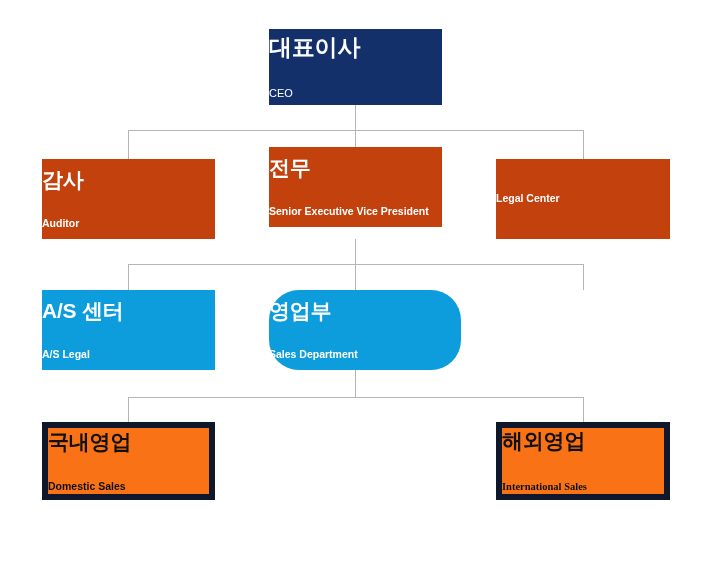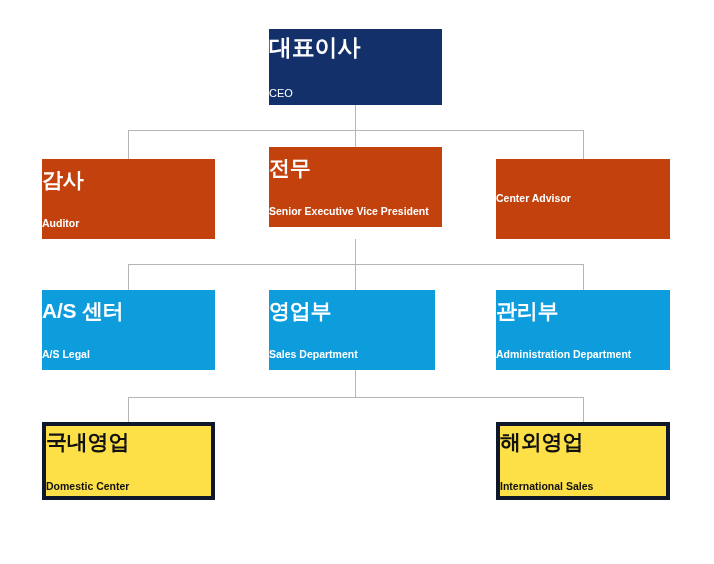--- a/index.html
+++ b/index.html
@@ -69,22 +69,22 @@
   
   .level-3 {
     background: #0d9cdc;
     color: #ffffff;
   }
   .level-3 .title-ko { font-size: 21px; margin-bottom: 7px; }
   .level-3 .title-en { font-size: 10.5px; font-weight: bold; }
 
   
   .level-4 {
-    background: #fde047;
-    border: 4px solid #0f172a;
+    background: #f97316;
+    border: 6px solid #0f172a;
     color: #111111;
   }
   .level-4 .title-ko { font-size: 21px; margin-bottom: 8px; }
   .level-4 .title-en { font-size: 10.5px; font-weight: bold; }
 </style>
 </head>
 <body>
 
 <div id="org-chart">
 
@@ -105,52 +105,48 @@
     <div class="title-ko">감사</div>
     <div class="title-en">Auditor</div>
   </div>
 
   <div class="node level-2" style="left:269px; top:147px; width:173px; height:80px;">
     <div class="title-ko">전무</div>
     <div class="title-en">Senior Executive Vice President</div>
   </div>
 
   <div class="node level-2" style="left:496px; top:159px; width:174px; height:80px;">
-    <div class="title-en">Center Advisor</div>
+    <div class="title-en">Legal Center</div>
   </div>
 
   <div class="conn conn-v" style="left:355px; top:239px; height:25px;"></div>
   <div class="conn conn-h" style="left:128px; top:264px; width:455px;"></div>
   <div class="conn conn-v" style="left:128px; top:264px; height:26px;"></div>
   <div class="conn conn-v" style="left:355px; top:264px; height:26px;"></div>
   <div class="conn conn-v" style="left:583px; top:264px; height:26px;"></div>
 
   <div class="node level-3" style="left:42px; top:290px; width:173px; height:80px;">
     <div class="title-ko">A/S 센터</div>
     <div class="title-en">A/S Legal</div>
   </div>
 
-  <div class="node level-3" style="left:269px; top:290px; width:166px; height:80px;">
+  <div class="node level-3" style="left:269px; top:290px; width:192px; height:80px;border-radius:30px;">
     <div class="title-ko">영업부</div>
     <div class="title-en">Sales Department</div>
   </div>
 
-  <div class="node level-3" style="left:496px; top:290px; width:174px; height:80px;">
-    <div class="title-ko">관리부</div>
-    <div class="title-en">Administration Department</div>
-  </div>
 
   <div class="conn conn-v" style="left:355px; top:370px; height:27px;"></div>
   <div class="conn conn-h" style="left:128px; top:397px; width:455px;"></div>
   <div class="conn conn-v" style="left:128px; top:397px; height:25px;"></div>
   <div class="conn conn-v" style="left:583px; top:397px; height:25px;"></div>
 
   <div class="node level-4" style="left:42px; top:422px; width:173px; height:78px;">
     <div class="title-ko">국내영업</div>
-    <div class="title-en">Domestic Center</div>
+    <div class="title-en">Domestic Sales</div>
   </div>
 
-  <div class="node level-4" style="left:496px; top:422px; width:174px; height:78px;">
+  <div class="node level-4" style="left:496px; top:422px; width:174px; height:78px;font-family:Liberation Serif, serif;">
     <div class="title-ko">해외영업</div>
     <div class="title-en">International Sales</div>
   </div>
 
 </div>
 
 </body></html>

